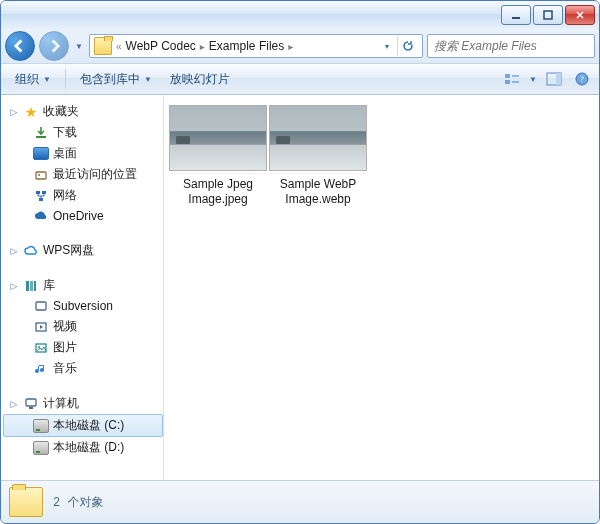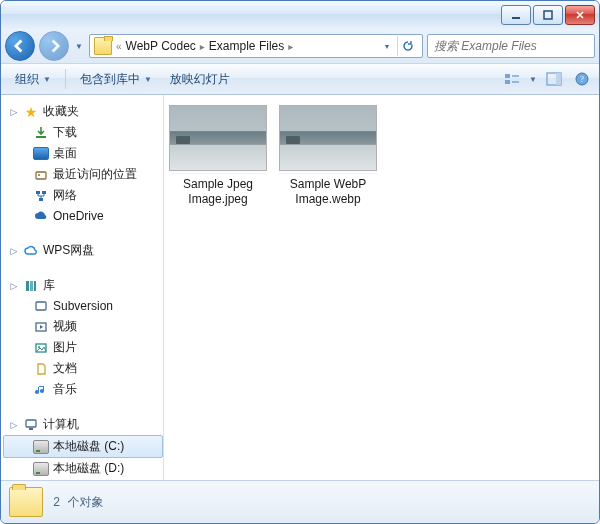--- a/index.html
+++ b/index.html
@@ -263,21 +263,20 @@
 
   
   .content {
     flex: 1;
     overflow: auto;
     padding: 10px 4px;
   }
   .items {
     display: flex;
     flex-wrap: wrap;
-    gap: 10px;
     align-content: flex-start;
   }
   .file {
     width: 100px;
     text-align: center;
   }
   .thumb {
     width: 96px;
     height: 64px;
     margin: 0 auto 6px;
@@ -546,28 +545,20 @@
           <span class="i16 ico-pic">
             <svg width="14" height="14" viewBox="0 0 14 14">
                 <rect x="2" y="3" width="10" height="8" fill="none" stroke="#2a8f8a" stroke-width="1.3"></rect>
                 <circle cx="5" cy="6" r="1" fill="#2a8f8a"></circle>
                 <path d="M3 10l3-3 2 2 2-3 2 4" fill="none" stroke="#2a8f8a"></path>
               </svg>
           </span>
           <span>图片</span>
         </div>
         <div class="node child">
-          <span class="i16 ico-doc">
-            <svg width="14" height="14" viewBox="0 0 14 14">
-                <path d="M4 2h5l2 2v8H4z" fill="none" stroke="#caa93a" stroke-width="1.3"></path>
-              </svg>
-          </span>
-          <span>文档</span>
-        </div>
-        <div class="node child">
           <span class="i16 ico-mus">
             <svg width="14" height="14" viewBox="0 0 14 14">
                 <path d="M5 3v6a2 2 0 11-1-1.7V4l6-1v5a2 2 0 11-1-1.7V3z" fill="#3a7fd6"></path>
               </svg>
           </span>
           <span>音乐</span>
         </div>
       </div>
 
       <div class="group">

